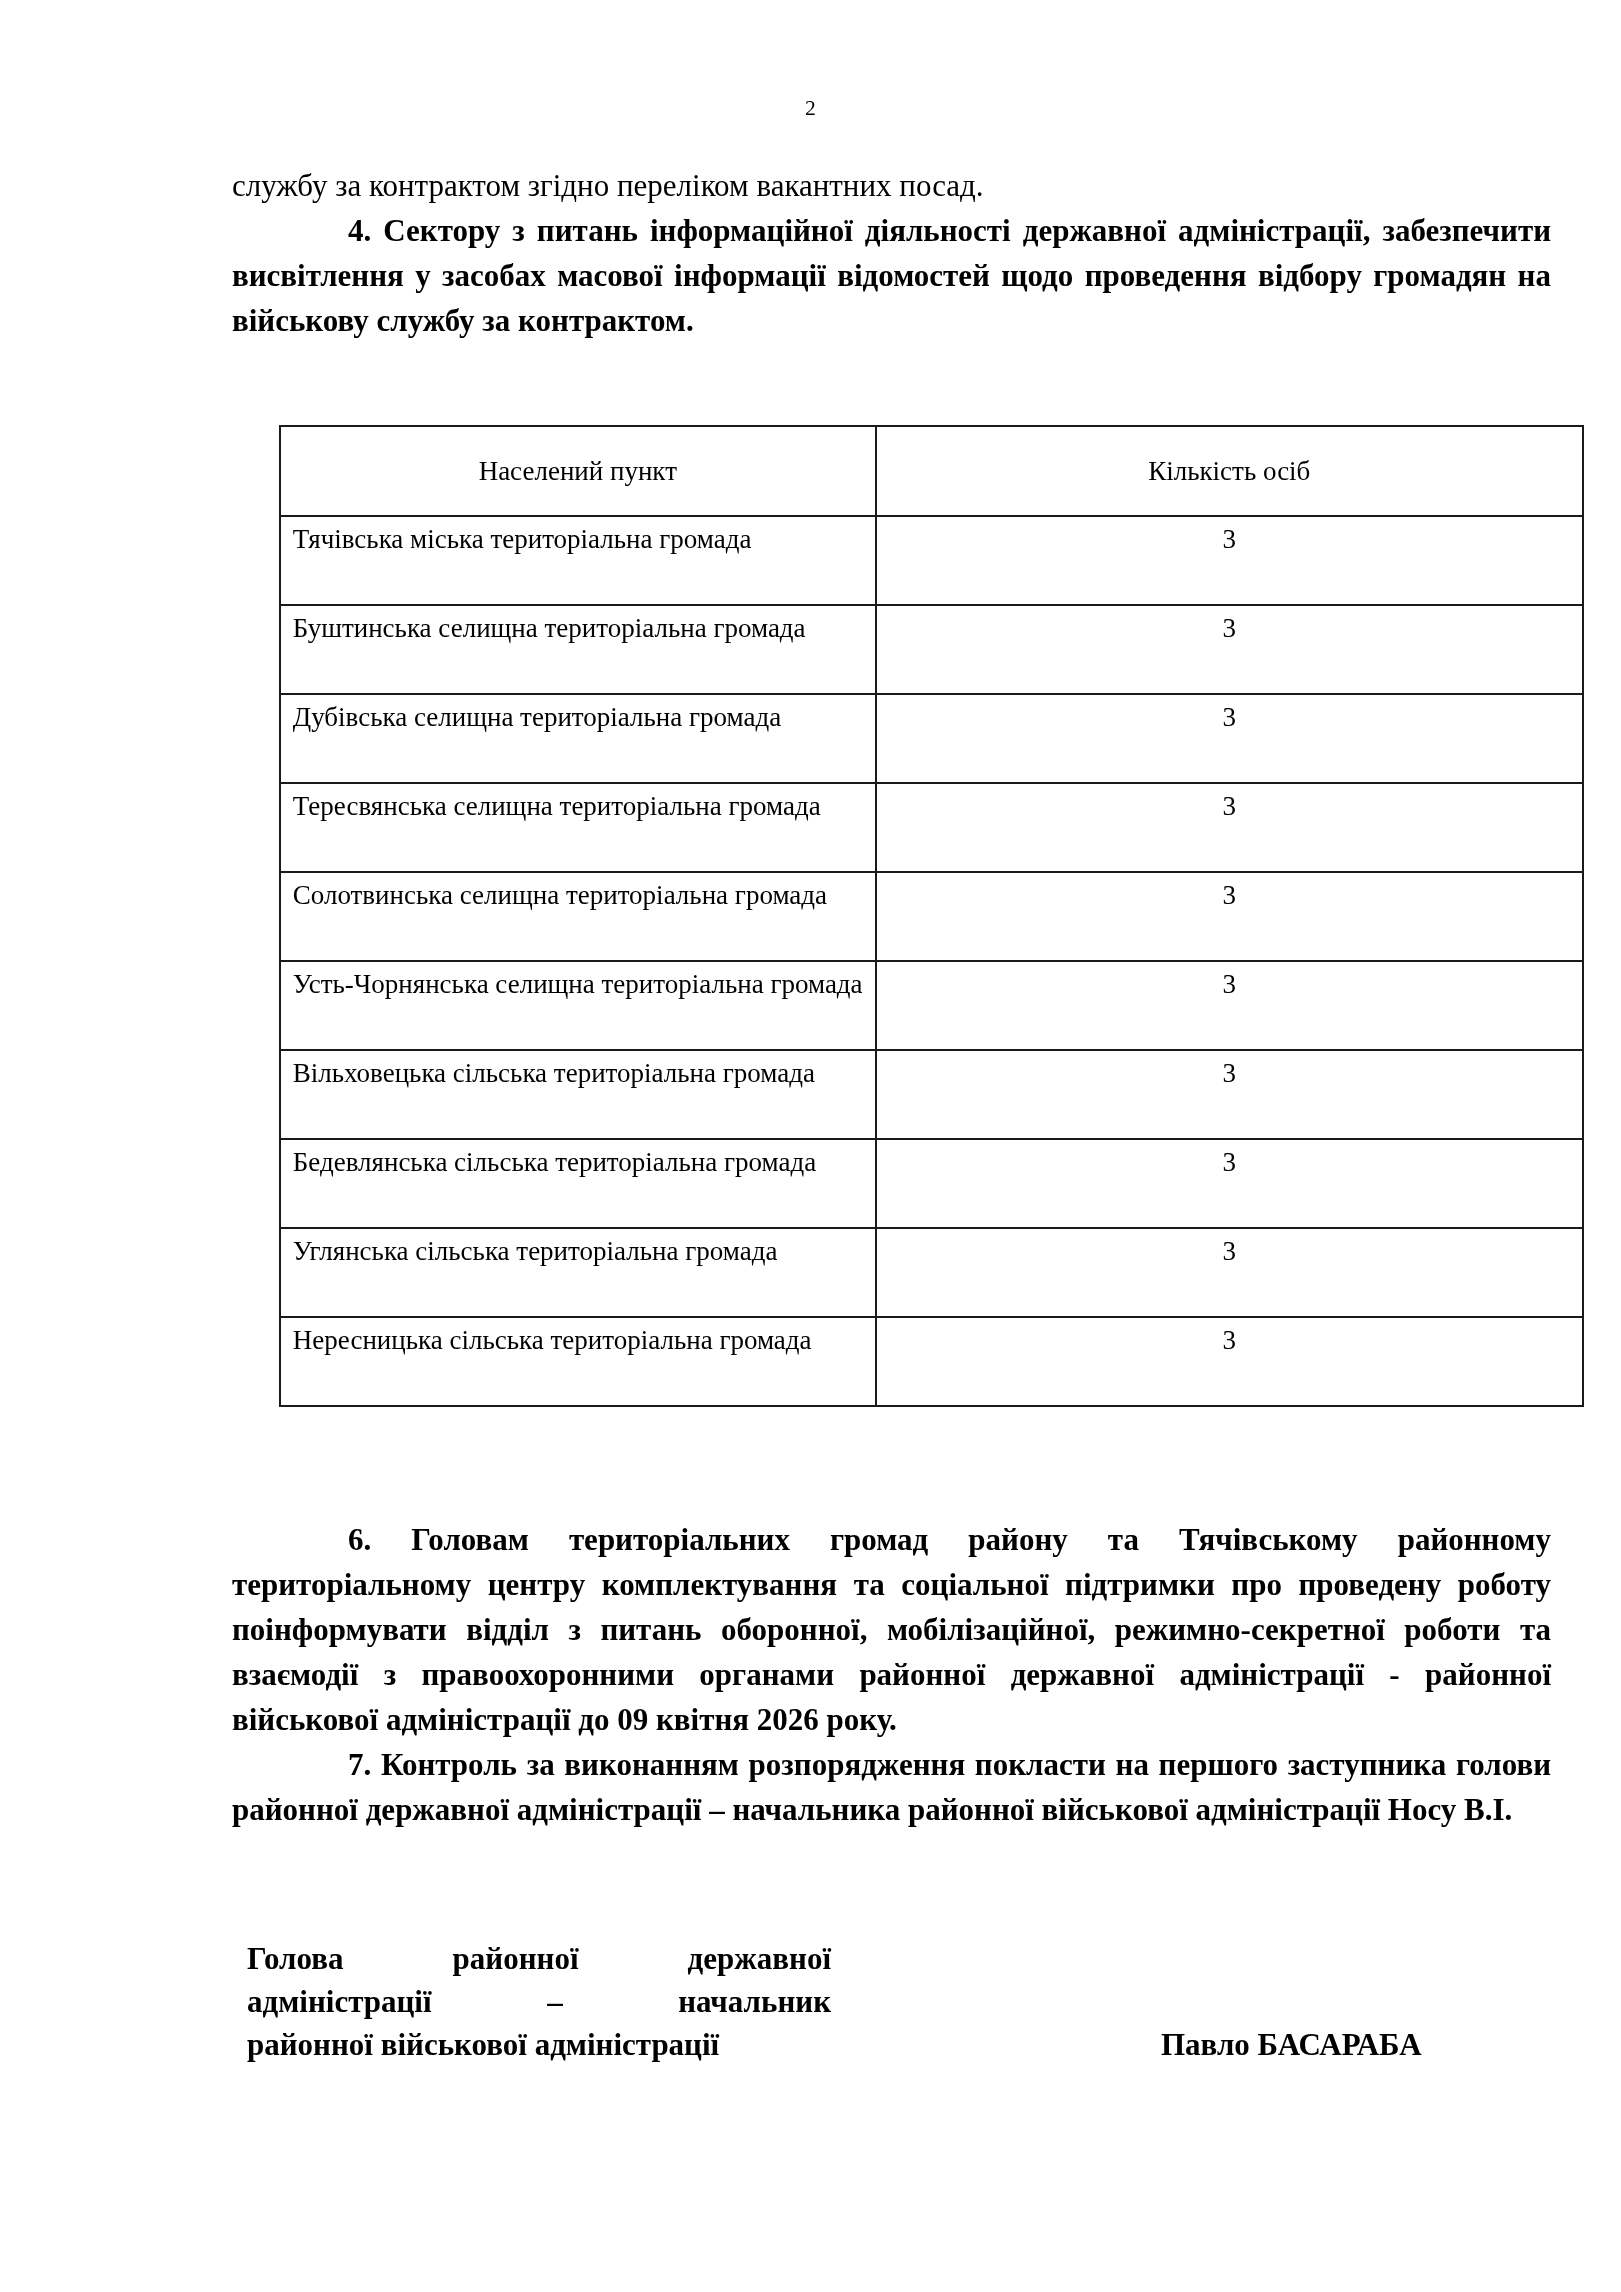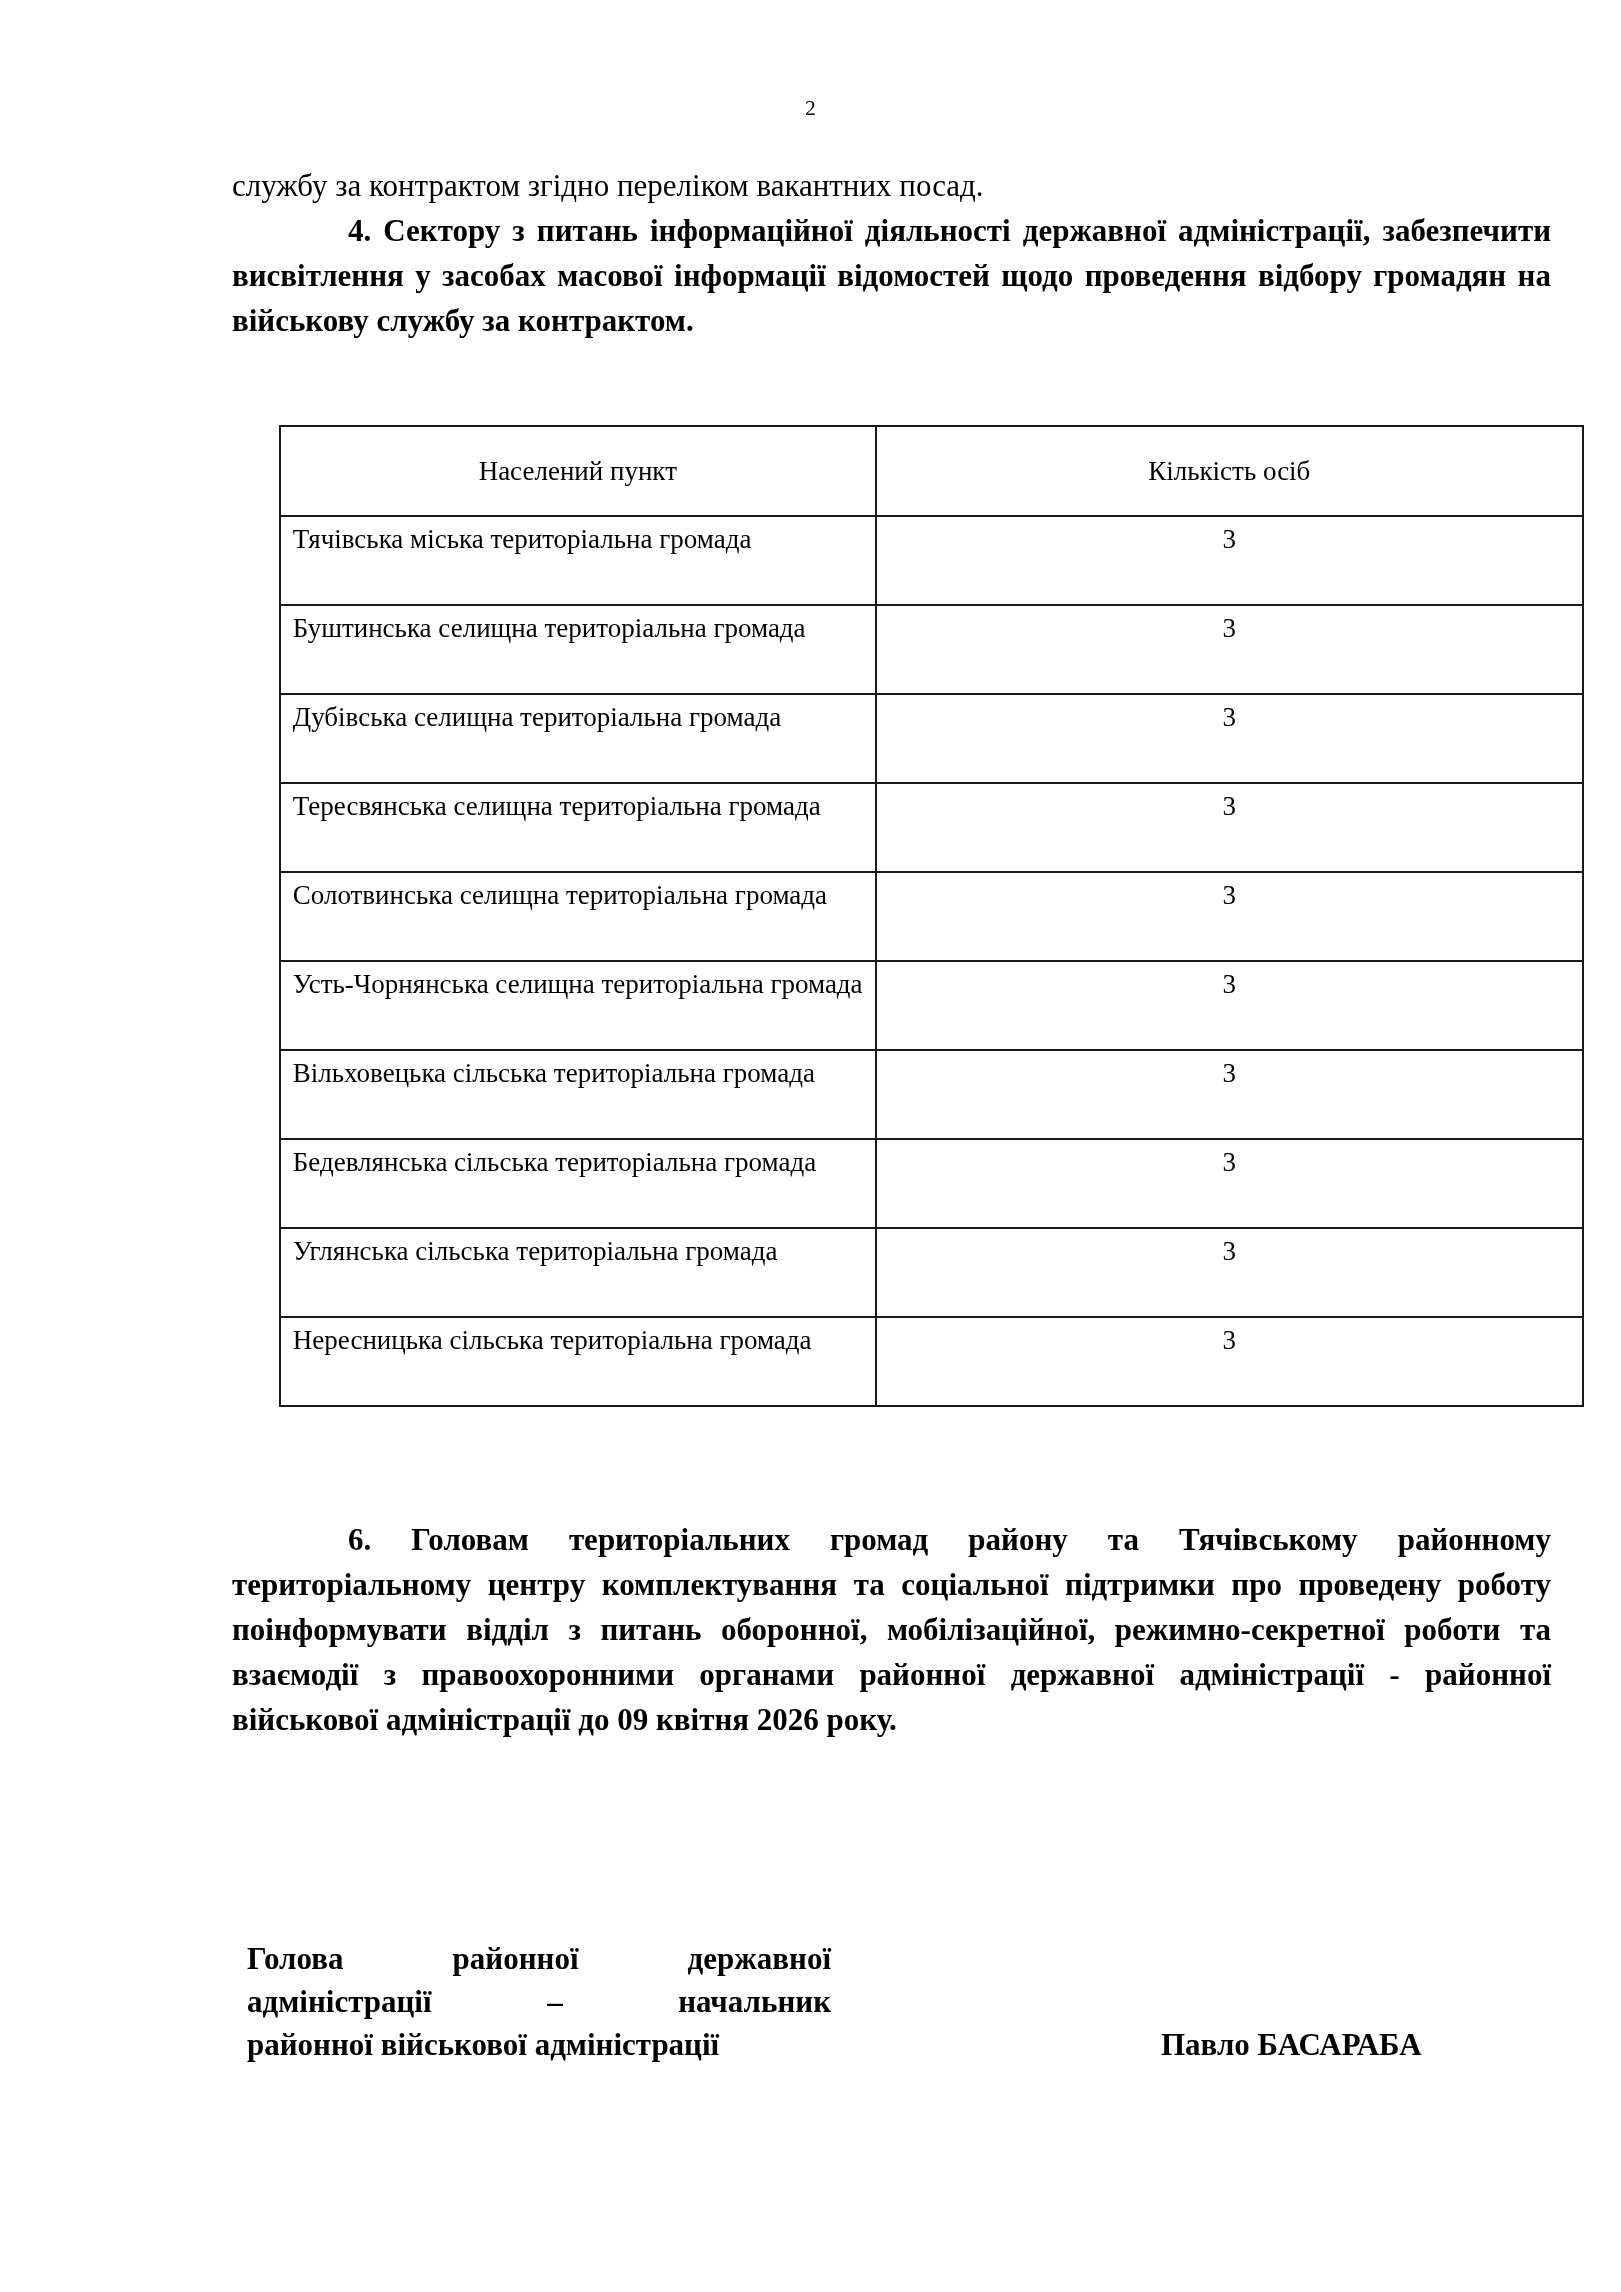--- a/index.html
+++ b/index.html
@@ -103,20 +103,21 @@
     </tr>
     <tr>
       <td class="name">Нересницька сільська територіальна громада</td>
       <td class="count">3</td>
     </tr>
   </tbody>
 </table>
 
 <div class="lower-block">
   <p class="para indent">6. Головам територіальних громад району та Тячівському районному територіальному центру комплектування та соціальної підтримки про проведену роботу поінформувати відділ з питань оборонної, мобілізаційної, режимно-секретної роботи та взаємодії з правоохоронними органами районної державної адміністрації - районної військової адміністрації до 09 квітня 2026 року.</p>
+  <p class="para indent">7. Контроль за виконанням розпорядження покласти на першого заступника голови районної державної адміністрації – начальника районної військової адміністрації Носу В.І.</p>
 </div>
 
 <div class="signature">
   <div class="sig-title">
     <span>Голова районної державної</span>
     <span>адміністрації – начальник</span>
     <span class="last">районної військової адміністрації</span>
   </div>
   <div class="sig-name">Павло БАСАРАБА</div>
 </div>

